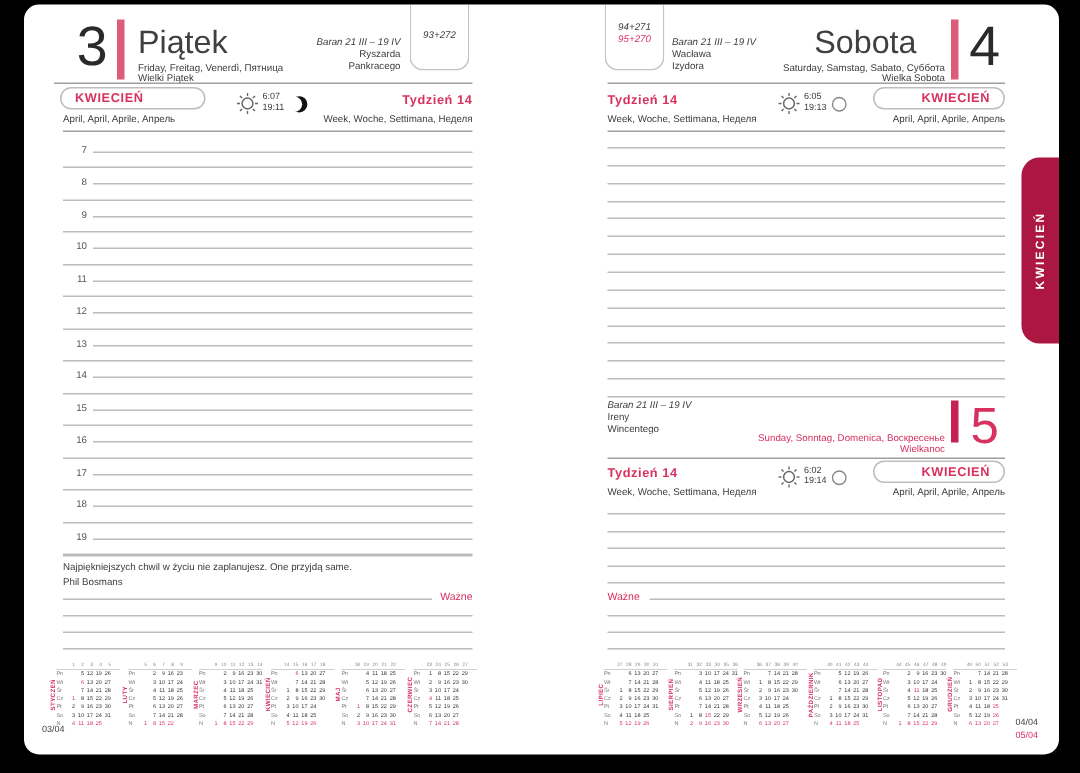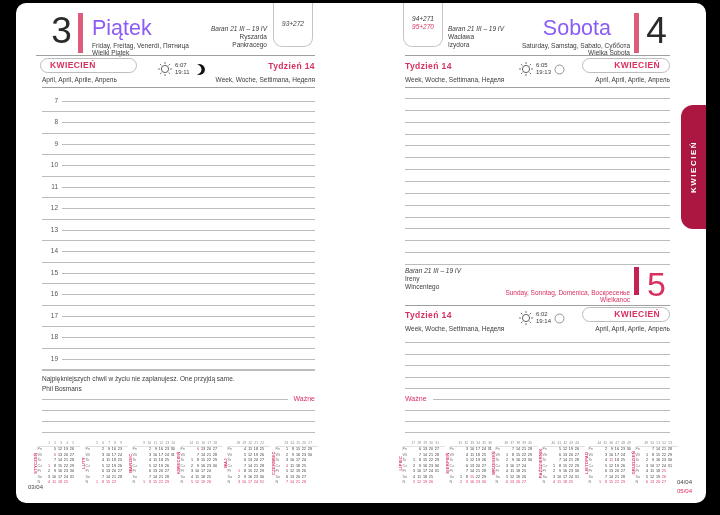--- a/index.html
+++ b/index.html
@@ -4,21 +4,21 @@
 <style>
   html,body{margin:0;padding:0;background:#000;width:720px;height:515px;overflow:hidden;
     font-family:"Liberation Sans","DejaVu Sans",sans-serif;-webkit-font-smoothing:antialiased;}
   :root{--accent:#d8305f;--accent-dark:#ab1740;--bar:#dd5c7c;--line:#bcbcbc;--sep:#9f9f9f;}
   .book{position:absolute;left:16px;top:3px;width:690px;height:500px;background:#fff;border-radius:10px;}
   .abs{position:absolute;}
   .rl{position:absolute;height:1px;background:var(--line);}
   .sep{position:absolute;height:1px;background:var(--sep);}
   .bignum{font-size:37px;line-height:40px;color:#2a2a2a;text-align:center;letter-spacing:-1px;}
   .daybar{position:absolute;width:4.5px;background:var(--bar);}
-  .dayname{font-size:21.5px;line-height:24px;color:#8b5cf6;}
+  .dayname{font-size:21.5px;line-height:24px;color:#404040;}
   .t65{font-size:6.5px;line-height:7.5px;color:#3c3c3c;}
   .t6{font-size:6px;line-height:7.5px;color:#3c3c3c;}
   .it{font-style:italic;}
   .pink{color:var(--accent);}
   .bandlbl{font-size:8.5px;font-weight:bold;letter-spacing:.4px;color:var(--accent);}
   .pill{position:absolute;height:15px;border:1px solid #bdbdbd;border-radius:8px;box-sizing:border-box;}
   .pill span{display:block;line-height:13px;}
   .cbox{position:absolute;top:0;width:40px;height:44px;border:1px solid #c4c4c4;border-top:none;
     border-radius:0 0 9px 9px;box-sizing:border-box;text-align:center;}
   .ra{text-align:right;}

